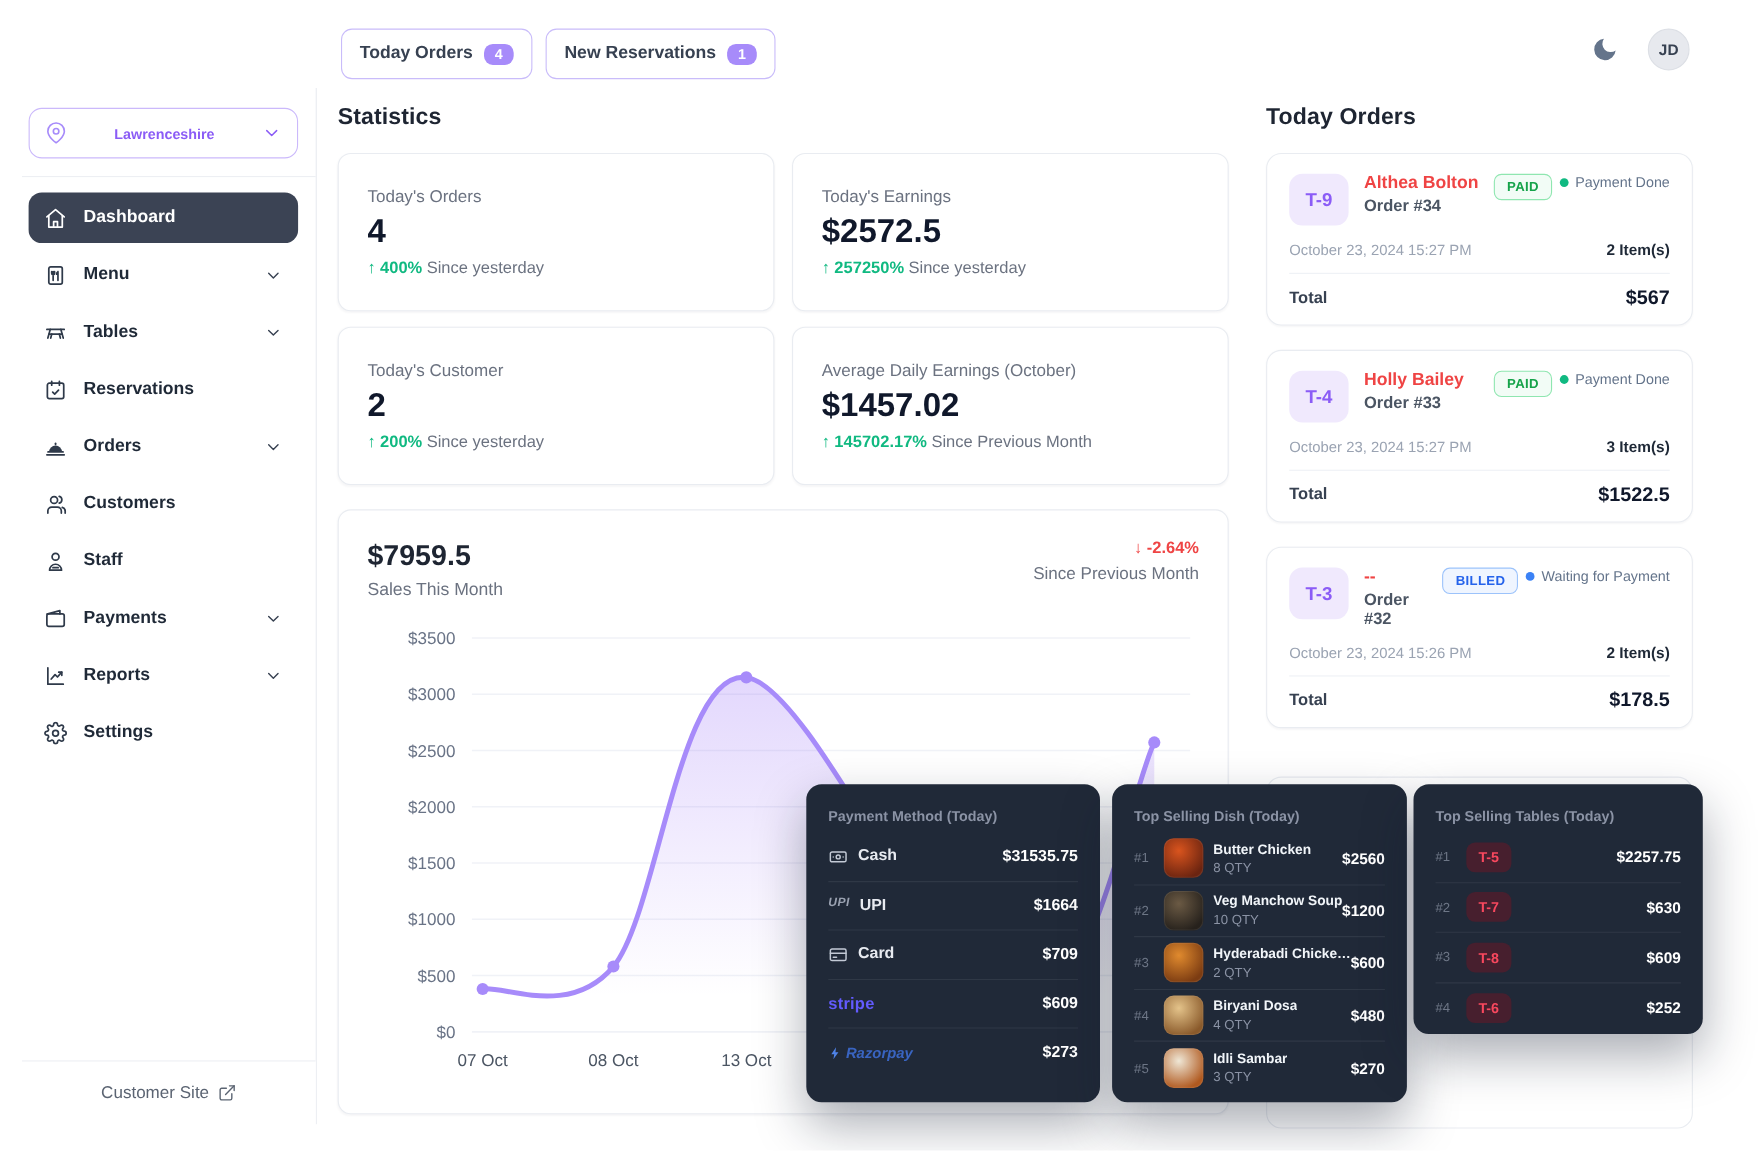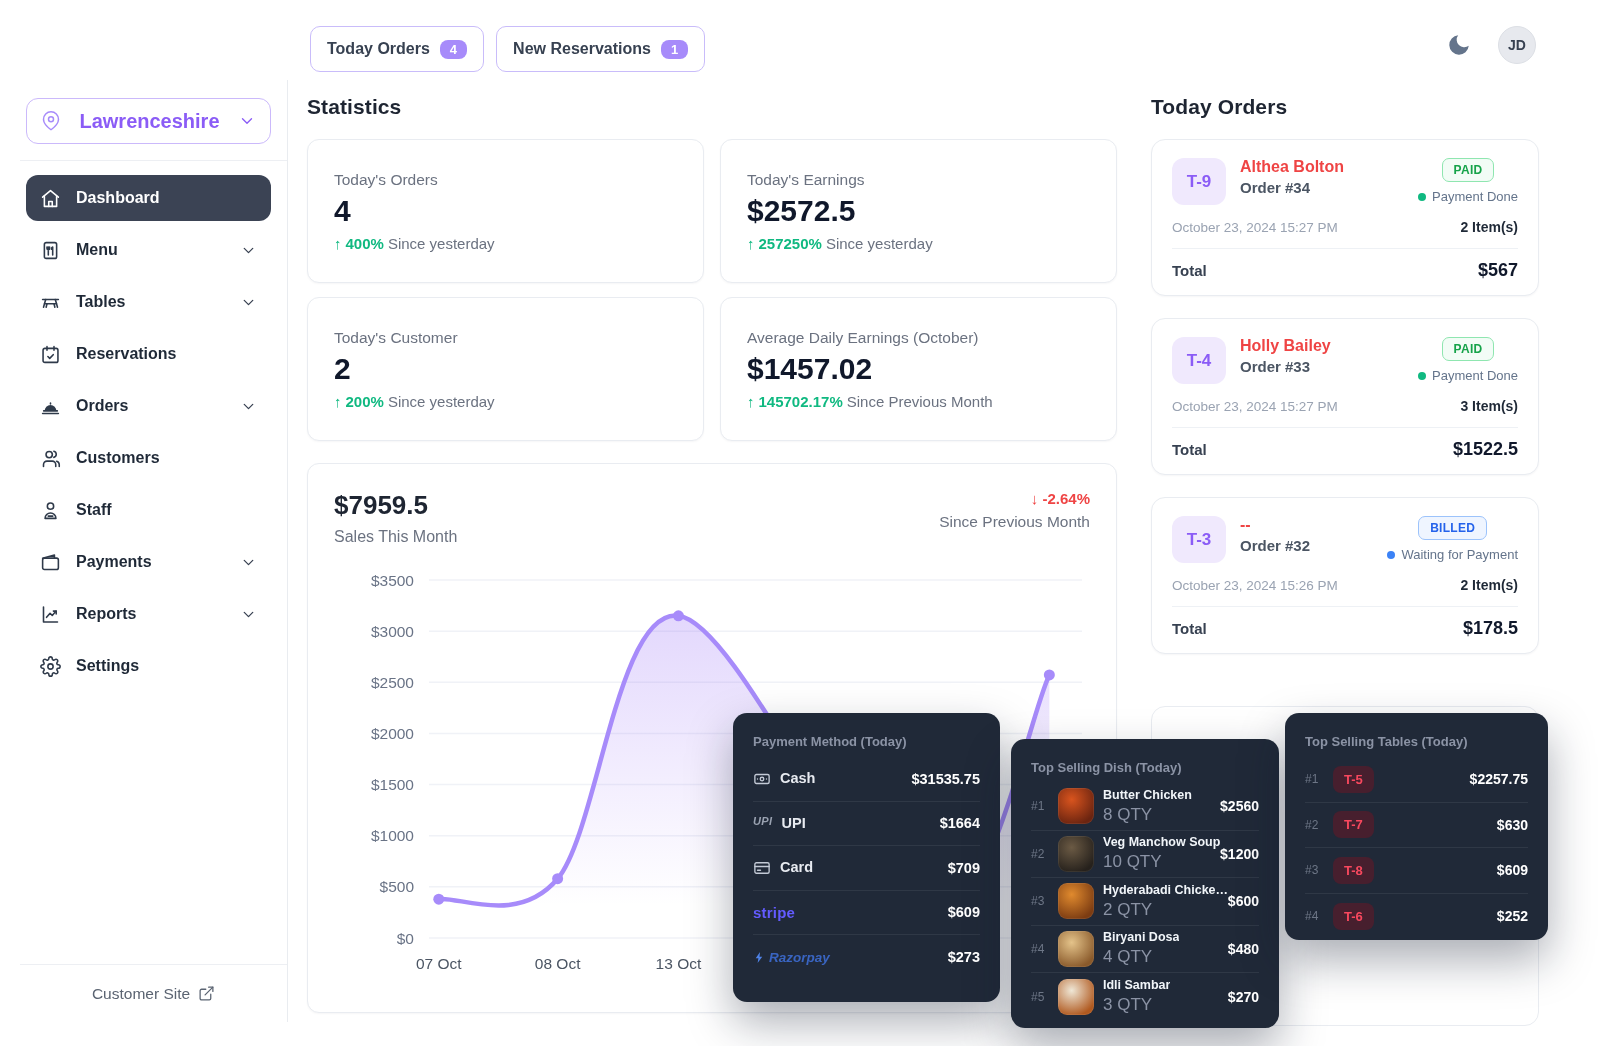--- a/index.html
+++ b/index.html
@@ -13,21 +13,21 @@
   .top-btn{display:flex;align-items:center;gap:10px;height:46px;padding:0 16px;border:1.5px solid #c9bcfa;border-radius:10px;background:#fff;font-size:16px;font-weight:600;color:#374151;cursor:pointer;font-family:inherit}
   .top-badge{background:#a78bfa;color:#fff;font-size:13px;font-weight:700;border-radius:8px;padding:3px 10px;line-height:1}
   .topbar-right{position:absolute;right:64px;top:26px;display:flex;align-items:center;gap:22px;z-index:3}
   .moon-btn{background:none;border:none;cursor:pointer;width:30px;height:30px}
   .avatar{width:38px;height:38px;border-radius:50%;background:#e7e9ee;border:1px solid #dcdfe5;display:flex;align-items:center;justify-content:center;font-size:14px;font-weight:700;color:#374151;cursor:pointer}
 
   
   .sidebar{position:absolute;left:20px;top:80px;width:268px;bottom:24px;border-right:1px solid #e9ecf0;padding:18px 16px 0 6px;background:#fff;z-index:2}
   .loc-pill{display:flex;align-items:center;height:46px;border:1.5px solid #cbb9fb;border-radius:12px;padding:0 14px;cursor:pointer;background:#fff;width:100%;font-family:inherit}
   .loc-pill .pin{color:#a78bfa;width:20px;height:20px}
-  .loc-label{flex:1;text-align:center;font-size:20px;font-weight:700;color:#8b5cf6}
+  .loc-label{flex:1;text-align:center;font-size:13px;font-weight:700;color:#8b5cf6}
   .loc-chev{color:#8b5cf6;width:18px;height:18px}
   .side-divider{border-bottom:1px solid #edeff3;margin:16px -16px 14px -6px}
   .nav-item{display:flex;align-items:center;gap:15px;height:46px;padding:0 14px;border-radius:12px;margin-bottom:6px;cursor:pointer;color:#1f2937;font-size:16px;font-weight:600}
   .nav-item .nicon{width:21px;height:21px;color:#2f3a4a;flex:none}
   .nav-item .nchev{margin-left:auto;width:17px;height:17px;color:#374151}
   .nav-item.active{background:#3b4354;color:#fff}
   .nav-item.active .nicon{color:#fff}
   .customer-site{position:absolute;left:0;right:0;bottom:0;height:58px;border-top:1px solid #edeff3;display:flex;align-items:center;justify-content:center;gap:8px;font-size:15.5px;color:#5b6472;cursor:pointer;background:#fff;border-left:none;border-right:none;border-bottom:none;font-family:inherit}
   .ext-icon{width:17px;height:17px;color:#5b6472}
 
@@ -52,59 +52,59 @@
 
   
   .orders-col{position:absolute;left:1151px;top:95px;width:388px;z-index:1}
   .order-card{background:#fff;border:1px solid #e9ecf1;border-radius:14px;box-shadow:0 1px 2px rgba(16,24,40,.04);padding:18px 20px 14px;margin-top:22px;cursor:pointer}
   .order-card:first-of-type{margin-top:20px}
   .oc-head{display:flex;gap:14px}
   .t-badge{width:54px;height:47px;border-radius:12px;background:#f0e9fd;color:#8b5cf6;font-weight:700;font-size:17px;display:flex;align-items:center;justify-content:center;flex:none}
   .oc-names{flex:1;min-width:0}
   .oc-customer{font-size:16px;font-weight:700;color:#ef4444}
   .oc-order{font-size:15px;font-weight:600;color:#4b5563;margin-top:3px}
-  .oc-status{display:flex;flex-direction:column;align-items:center;gap:7px}
+  .oc-status{display:flex;align-items:flex-start;gap:7px}
   .pill{font-size:12px;font-weight:700;letter-spacing:.3px;border-radius:7px;padding:4px 11px}
   .pill.paid{color:#16a34a;background:#f2fcf6;border:1.5px solid #8fe6b0}
   .pill.billed{color:#2563eb;background:#eff5ff;border:1.5px solid #9cc3fb}
   .pay-note{display:flex;align-items:center;gap:6px;font-size:13px;color:#64748b}
   .dot{width:8px;height:8px;border-radius:50%}
   .dot.green{background:#10b981}
   .dot.blue{background:#3b82f6}
   .oc-meta{display:flex;justify-content:space-between;align-items:center;margin-top:14px}
   .oc-date{font-size:13.5px;color:#9aa3b2}
   .oc-items{font-size:14px;font-weight:700;color:#1f2937}
   .oc-divider{border-bottom:1px solid #eef1f5;margin:13px 0 11px}
   .oc-total-row{display:flex;justify-content:space-between;align-items:center}
   .oc-total-label{font-size:15px;font-weight:600;color:#374151}
   .oc-total{font-size:18px;font-weight:800;color:#10182b}
   .partial-card{position:absolute;left:0;top:611px;width:388px;height:320px;background:#fff;border:1px solid #e9ecf1;border-radius:14px;z-index:0}
 
   
   .dark-panel{position:absolute;background:#202938;border-radius:14px;box-shadow:0 20px 45px rgba(15,23,42,.35);padding:15px 20px 8px;z-index:30;color:#e7eaf0}
   #panel-payments{left:733px;top:713px;width:267px;height:289px}
-  #panel-dishes{left:1011px;top:739px;width:268px;height:289px}
+  #panel-dishes{left:1011px;top:713px;width:268px;height:289px}
   #panel-tables{left:1285px;top:713px;width:263px;height:227px}
   .panel-title{font-size:13px;color:#8b93a5;font-weight:700;margin:6px 0 8px}
   .p-row{display:flex;align-items:center;justify-content:space-between;border-bottom:1px solid rgba(255,255,255,.07)}
   .p-row:last-child{border-bottom:none}
   .pm-row{height:44.5px}
   .pm-label{display:flex;align-items:flex-start;gap:9px;font-size:14.5px;font-weight:600;color:#e7eaf0}
   .pm-icon{width:18px;height:18px;color:#c3cad6}
   .pm-value{font-size:14.5px;font-weight:700;color:#fff}
   .upi-logo{font-style:italic;font-weight:800;font-size:11px;color:#9aa2b1;letter-spacing:.4px}
   .stripe-logo{color:#635bff;font-weight:800;font-size:15px;letter-spacing:.2px}
   .rzp{display:flex;align-items:center;gap:3px}
   .rzp-text{color:#3e6fd9;font-weight:700;font-style:italic;font-size:13.5px;opacity:.85}
   .dish-row{height:47.5px}
   .dish-left{display:flex;align-items:center;gap:9px;min-width:0}
   .rank{font-size:12px;color:#6d7686;width:18px;flex:none}
   .dish-img{width:36px;height:36px;border-radius:9px;flex:none;box-shadow:inset 0 0 0 1px rgba(255,255,255,.08)}
   .dish-name{font-size:12.5px;font-weight:700;color:#f1f5f9;white-space:nowrap;overflow:hidden;text-overflow:ellipsis;max-width:132px}
-  .dish-qty{font-size:17px;color:#8b93a5;margin-top:3px}
+  .dish-qty{font-size:12px;color:#8b93a5;margin-top:3px}
   .dish-value{font-size:14px;font-weight:700;color:#fff;flex:none}
   .tbl-row{height:45.5px}
   .tbl-left{display:flex;align-items:center;gap:10px}
   .tbl-badge{background:#471f2e;color:#f8485e;font-size:13px;font-weight:700;border-radius:8px;padding:6px 11px}
   .tbl-value{font-size:14px;font-weight:700;color:#fff}
 </style>
 </head>
 <body>
 
 <div class="topbar-left" id="topButtons">

